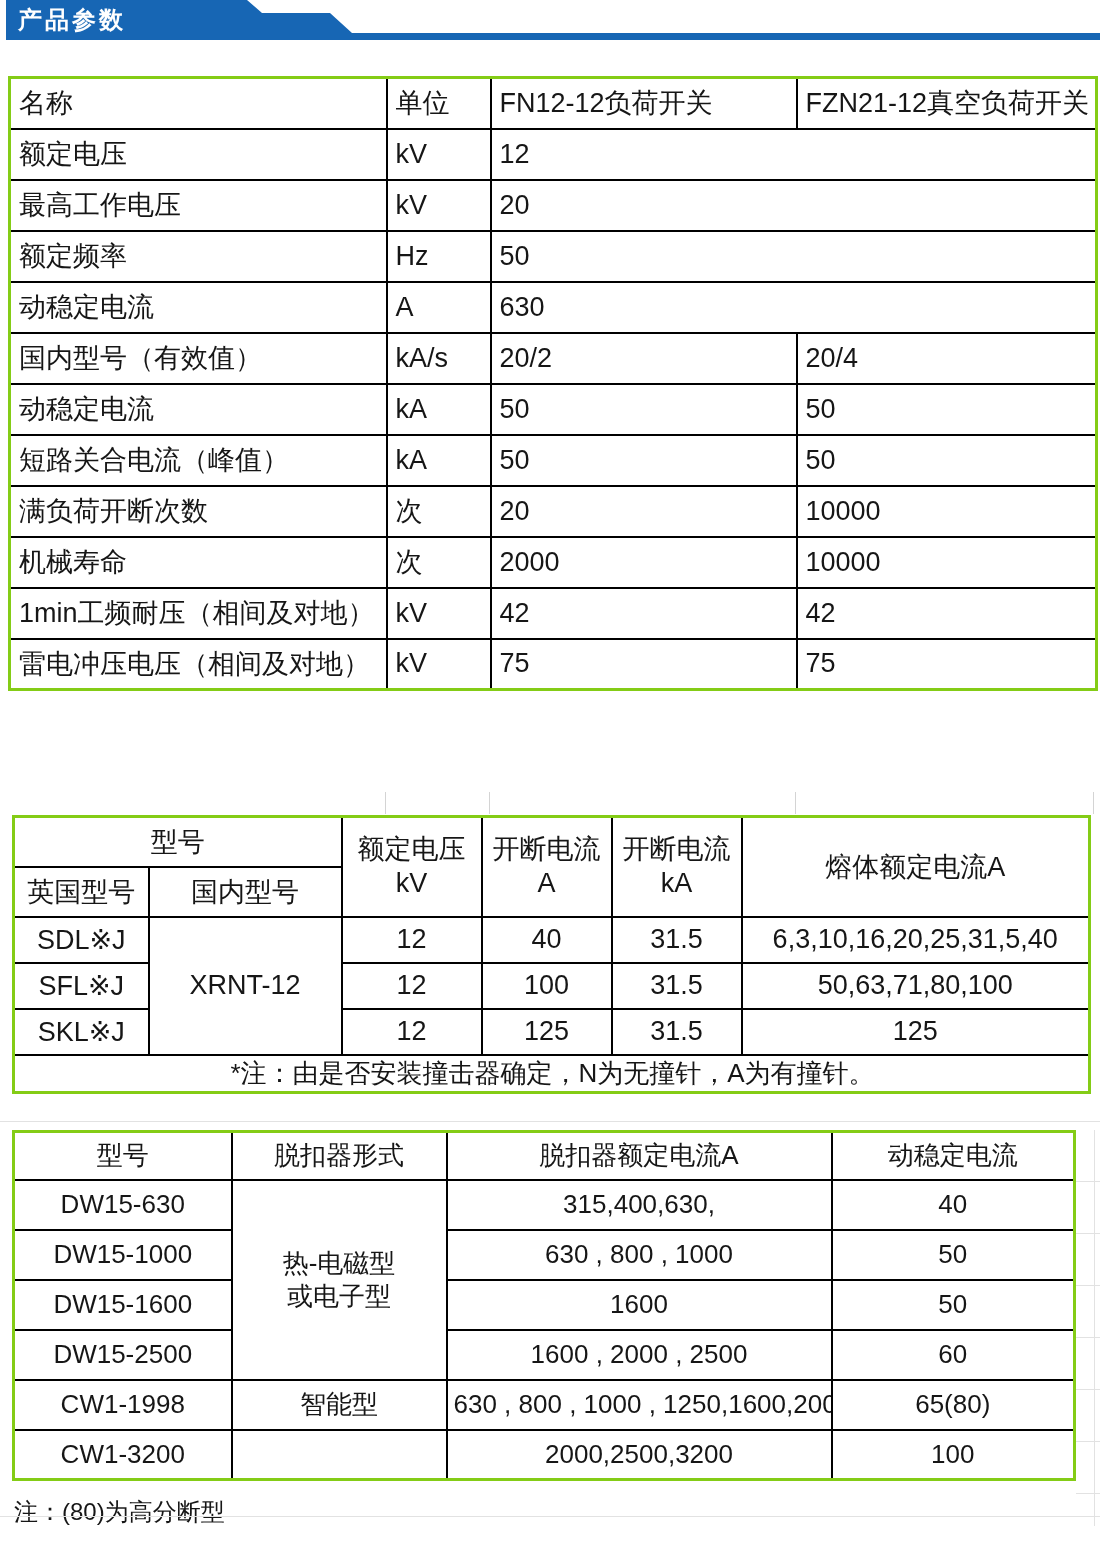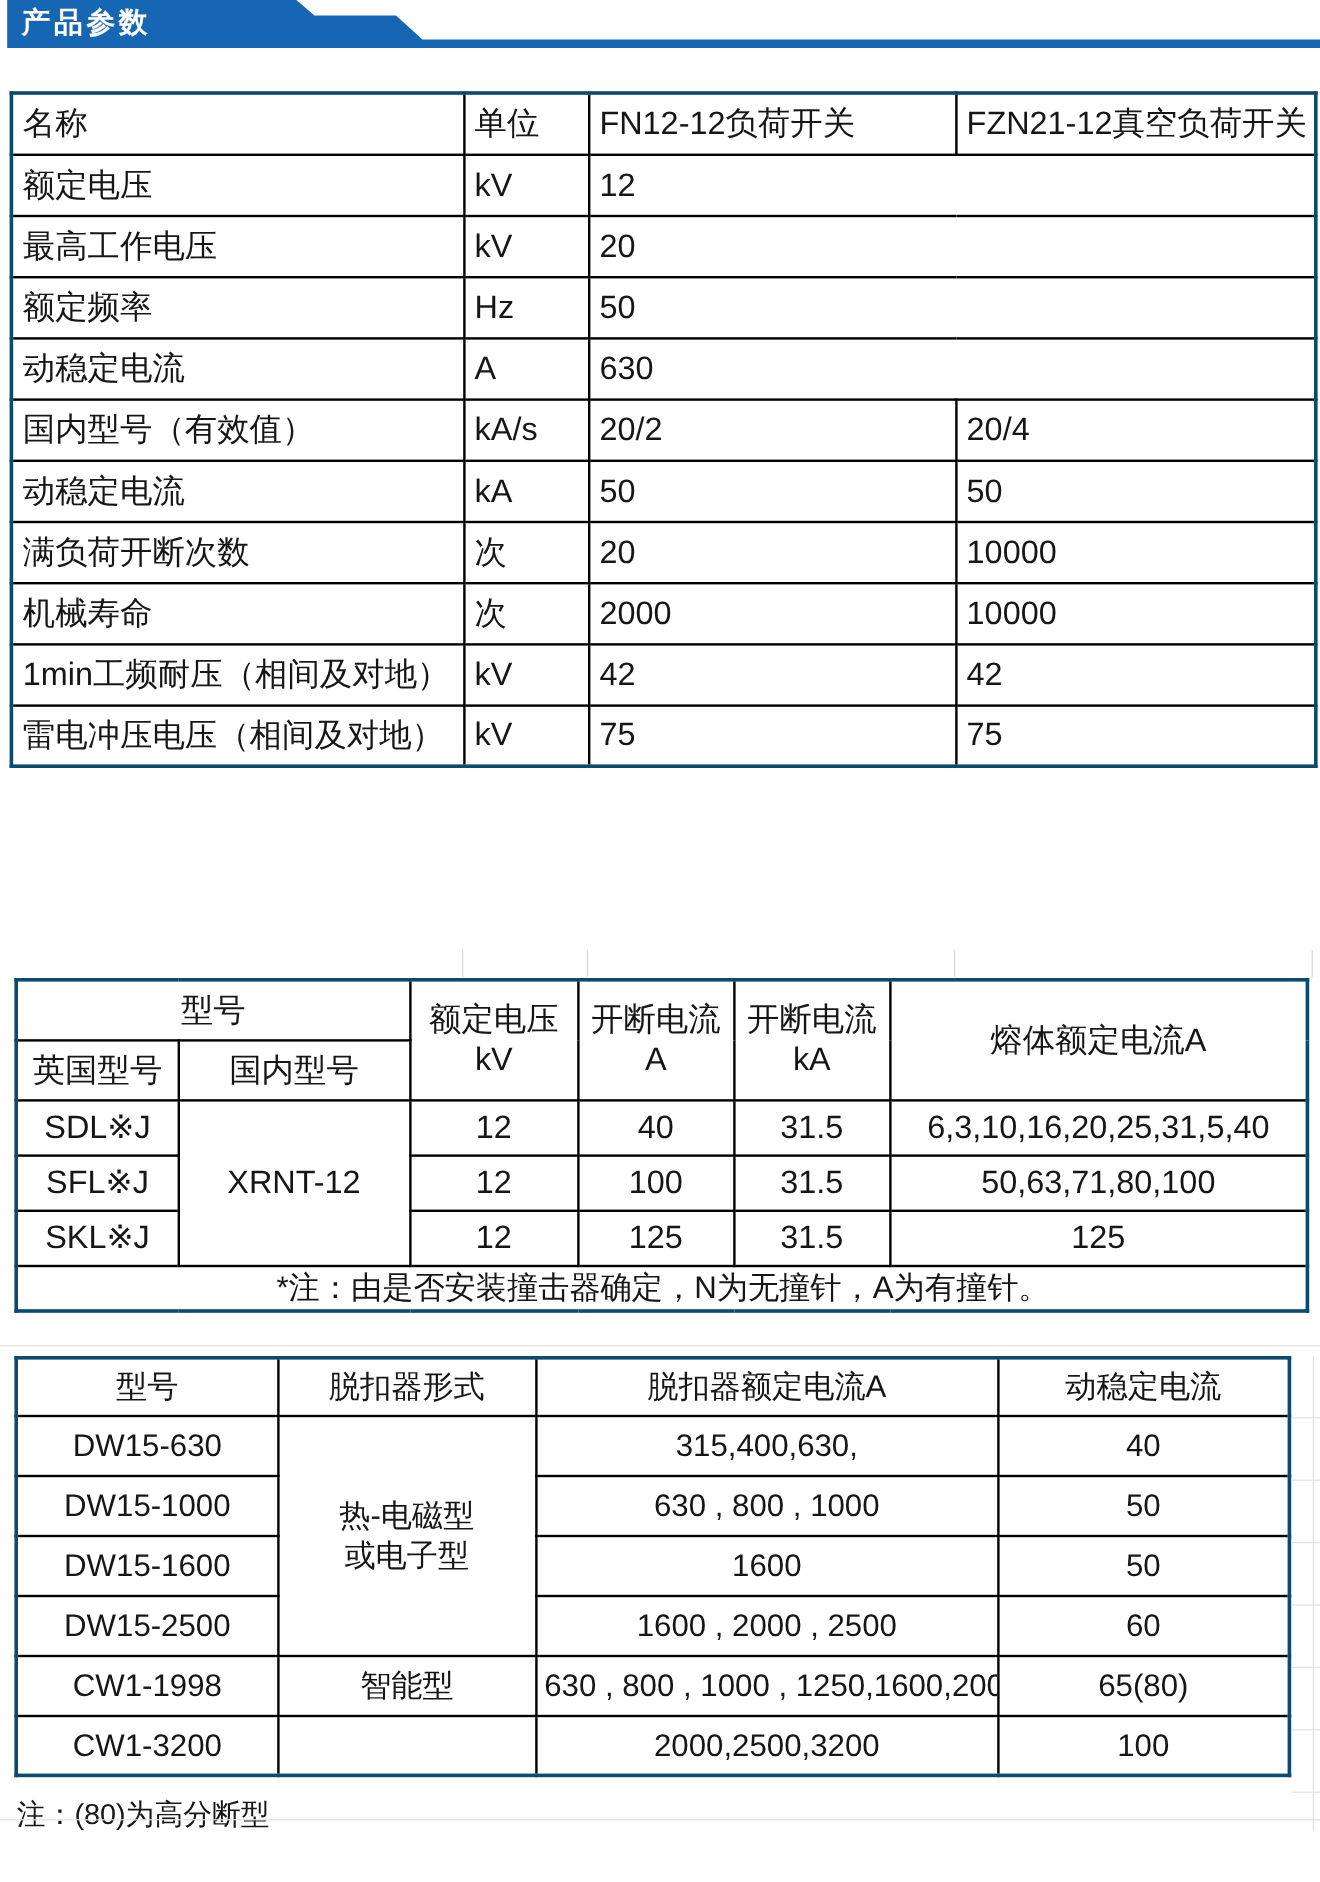--- a/index.html
+++ b/index.html
@@ -14,21 +14,21 @@
     position:absolute;left:18px;top:1px;font-size:24px;font-weight:bold;
     color:#fff;letter-spacing:3px;line-height:38px;
   }
   .banner-sub{
     position:absolute;left:192px;top:13px;font-size:17px;font-weight:bold;
     color:#fff;letter-spacing:2px;line-height:22px;margin-top:40px;
   }
   
   table{border-collapse:collapse;table-layout:fixed;position:absolute;background:#fff;}
   td,th{border:2px solid #000;font-weight:normal;overflow:hidden;padding:0 6px;}
-  table{border:3px solid #0c4a6e;padding-left:14px;}
+  table{border:3px solid #84cc16;padding-left:14px;}
   
   .t1{left:8px;top:76px;width:1087px;font-size:27px;}
   .t1 td{text-align:left;white-space:nowrap;padding-left:8px;}
   .t1 tr{height:51px;}
   
   .t2{left:12px;top:815px;width:1076px;font-size:27px;}
   .t2 td,.t2 th{text-align:center;white-space:nowrap;}
   .t2 .hr{height:50px;}
   .t2 .br{height:46px;}
   .t2 .note-row{height:32px;}
@@ -93,20 +93,26 @@
     <td colspan="2">630</td>
   </tr>
   <tr>
     <td>国内型号（有效值）</td>
     <td>kA/s</td>
     <td>20/2</td>
     <td>20/4</td>
   </tr>
   <tr>
     <td>动稳定电流</td>
+    <td>kA</td>
+    <td>50</td>
+    <td>50</td>
+  </tr>
+  <tr>
+    <td>短路关合电流（峰值）</td>
     <td>kA</td>
     <td>50</td>
     <td>50</td>
   </tr>
   <tr>
     <td>满负荷开断次数</td>
     <td>次</td>
     <td>20</td>
     <td>10000</td>
   </tr>

